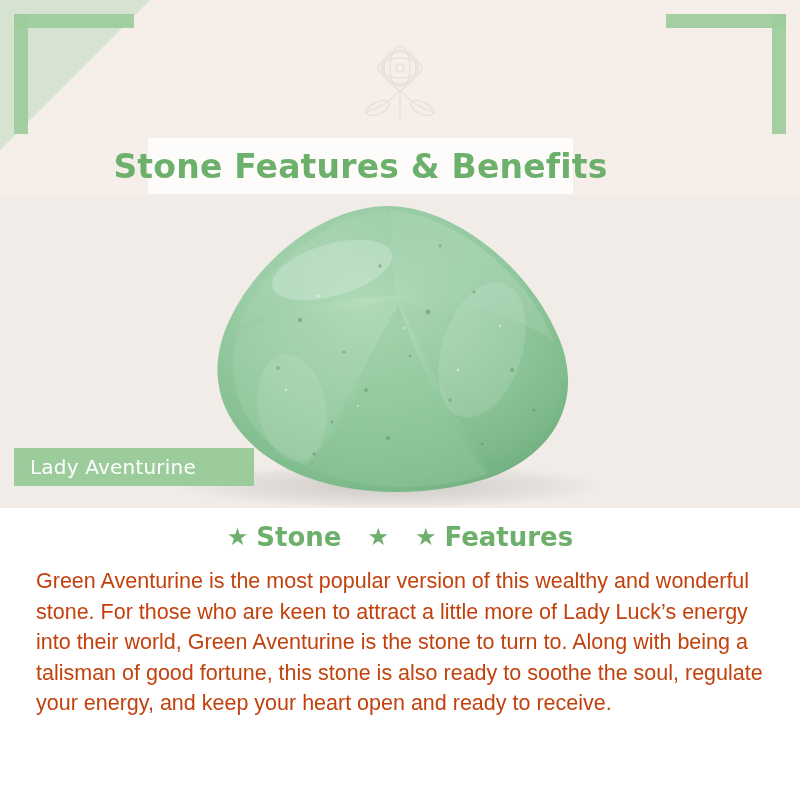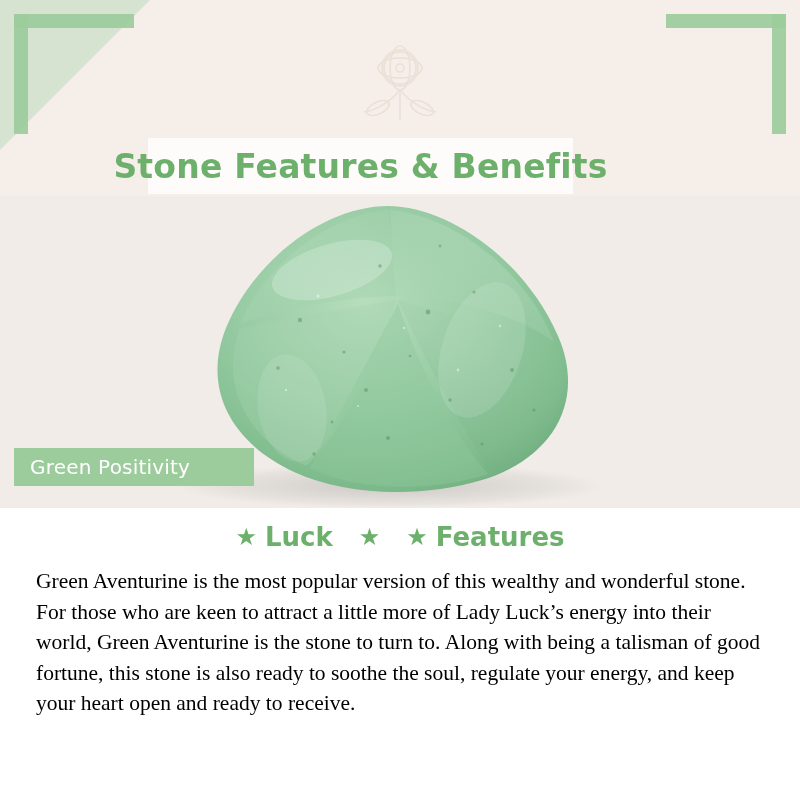--- a/index.html
+++ b/index.html
@@ -159,24 +159,24 @@
     font-family: "DejaVu Sans", sans-serif;
   }
   .kw .star {
     color: #6cb06c;
     font-size: 24px;
     line-height: 1;
   }
 
   .body-text {
     margin: 14px 36px 0 36px;
-    color: #000000;
+    color: #c2410c;
     font-size: 21.5px;
     line-height: 1.42;
-    font-family: Liberation Serif, serif;
+    font-family: Liberation Sans, sans-serif;
     text-align: left;
   }
 </style>
 </head>
 <body>
 
 <div class="page">
 
   <div class="tri tri-tl"></div>
   <div class="tri tri-br"></div>
@@ -273,28 +273,28 @@
           <circle cx="222" cy="128" r="1.2"></circle>
         <circle cx="276" cy="170" r="1.4"></circle>
           <circle cx="176" cy="206" r="1.1"></circle>
         <circle cx="318" cy="126" r="1.3"></circle>
           <circle cx="104" cy="190" r="1.2"></circle>
       </g>
     </svg>
   </div>
 
   <div class="name-bar">
-    <span class="name-text">Green Positivity</span>
+    <span class="name-text">Lady Aventurine</span>
   </div>
 
   <div class="content">
     <div class="keywords">
       <div class="kw">
         <span class="star">★</span>
-        <span>Luck</span>
+        <span>Stone</span>
       </div>
       <div class="kw">
         <span class="star">★</span>
       </div>
       <div class="kw">
         <span class="star">★</span>
         <span>Features</span>
       </div>
     </div>
 

